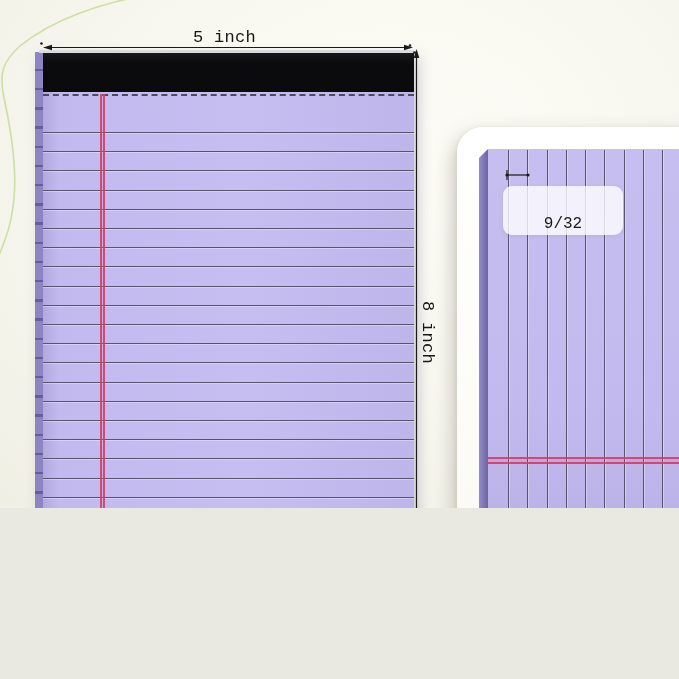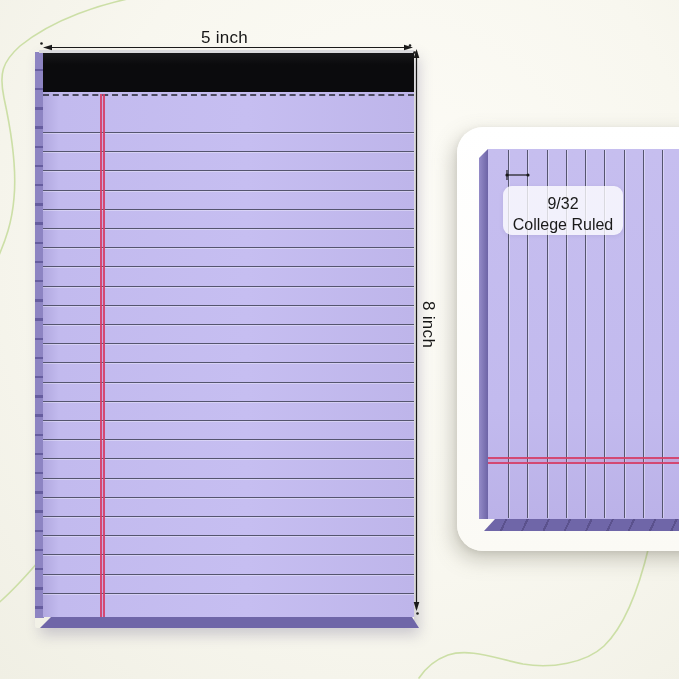--- a/index.html
+++ b/index.html
@@ -1,19 +1,19 @@
 <!DOCTYPE html>
 <html><head>
 <meta charset="utf-8">
 <style>
   html,body{margin:0;padding:0;background:#e9e9e2;}
   .stage{
-    position:relative;width:679px;height:679px;overflow:hidden;
+    position:relative;width:679px;height:508px;overflow:hidden;
     background:radial-gradient(ellipse at 58% 35%, #fdfcf7 0%, #f8f7ef 55%, #f0efe4 100%);
-    font-family:Liberation Sans, sans-serif;color:#161616;
+    font-family:Liberation Mono, monospace;color:#161616;
   }
   svg{display:block;}
 
   
   .curves{position:absolute;inset:0;z-index:0;pointer-events:none;}
 
   
   .front-pad{
     position:absolute;left:35px;top:50px;width:379px;height:578px;z-index:2;
     box-shadow:5px 7px 14px rgba(80,70,120,0.25);
@@ -131,17 +131,16 @@
 
     <svg class="spacing-arrow" width="40" height="16" viewBox="0 0 40 16">
       <line x1="6" y1="3" x2="6" y2="13" stroke="#1a1a1a" stroke-width="1.2"></line>
       <line x1="6" y1="8" x2="27" y2="8" stroke="#1a1a1a" stroke-width="1.2"></line>
       <circle cx="6" cy="8" r="1.6" fill="#1a1a1a"></circle>
       <circle cx="27" cy="8" r="1.6" fill="#1a1a1a"></circle>
     </svg>
 
     <div class="ruling-label">
       <div>9/32</div>
-      <div>College Ruled</div>
     </div>
   </div>
 
 </div>
 
 </body></html>

